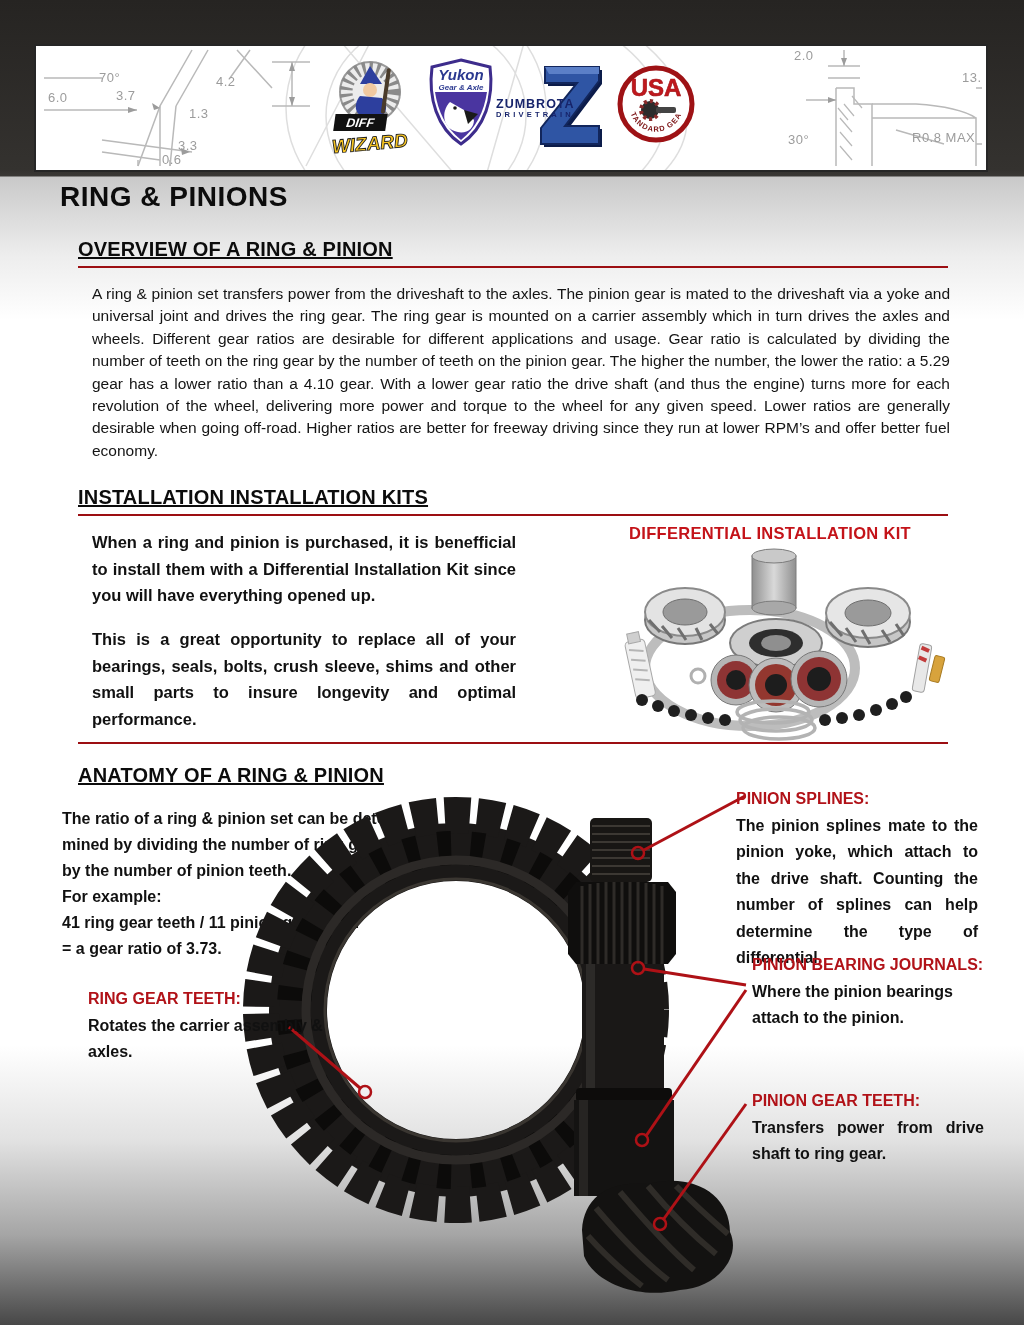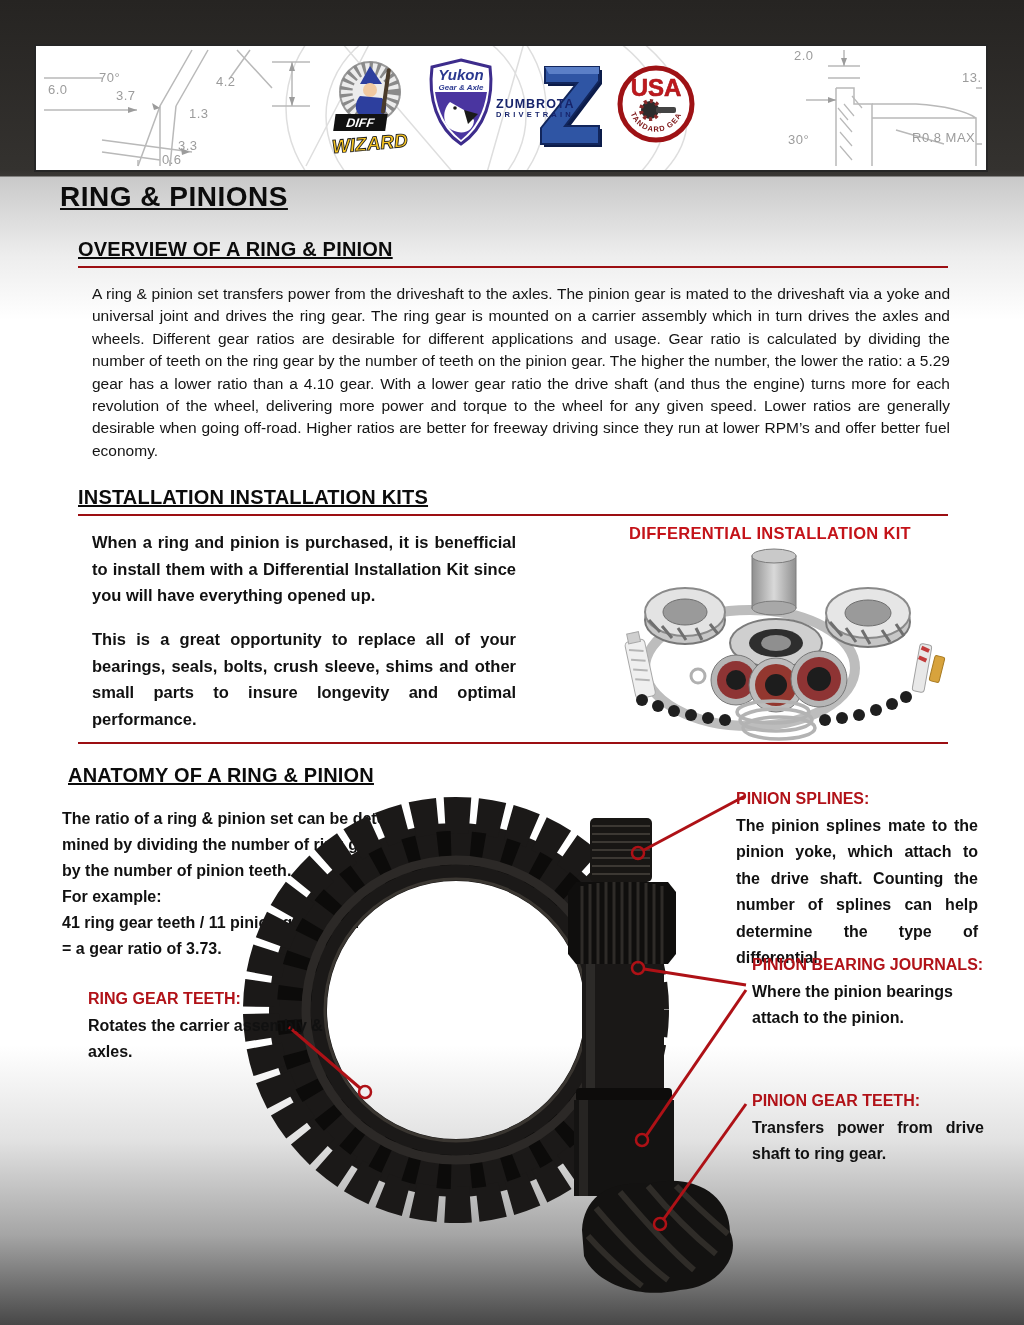--- a/index.html
+++ b/index.html
@@ -13,21 +13,21 @@
   }
   
   .banner{position:absolute;left:34px;top:44px;width:954px;height:128px;background:#fff;border:2px solid #262626;box-sizing:border-box;}
   .banner svg{position:absolute;}
   .dim{position:absolute;color:#9c9c9c;font-size:13px;letter-spacing:.5px;}
   .logo{position:absolute;}
   .z-text{position:absolute;left:-14px;top:36px;line-height:1.05;}
   .z-text .l1{font-size:12.5px;font-weight:700;color:#17246b;letter-spacing:1px;}
   .z-text .l2{font-size:7.5px;font-weight:700;color:#17246b;letter-spacing:3.2px;}
   
-  .page-title{position:absolute;left:60px;top:181px;font-size:28px;font-weight:700;letter-spacing:.5px;color:#0c0c0c;text-decoration:underline;}
+  .page-title{position:absolute;left:60px;top:181px;font-size:28px;font-weight:700;letter-spacing:.5px;color:#0c0c0c;}
   .sec-head{position:absolute;font-size:20px;font-weight:700;letter-spacing:.2px;color:#0c0c0c;text-decoration:underline;}
   .rule{position:absolute;left:78px;width:870px;height:2px;background:#9c0e12;}
   
   .ov-body{position:absolute;left:92px;top:283px;width:858px;font-size:15.5px;line-height:22.4px;text-align:justify;color:#141414;margin:0;}
   .inst-p{position:absolute;left:92px;width:424px;font-size:16.5px;line-height:26.5px;font-weight:700;text-align:justify;color:#111;margin:0;}
   .kit-label{position:absolute;left:580px;top:524px;width:380px;text-align:center;font-size:16.5px;font-weight:700;letter-spacing:.3px;color:#c41319;}
   .anat-intro{position:absolute;left:62px;top:806px;width:378px;font-size:16px;line-height:26px;font-weight:700;white-space:pre-line;color:#111;margin:0;}
   
   .co{position:absolute;font-size:16px;line-height:26.5px;font-weight:700;color:#111;}
   .co .t{color:#b11218;}
@@ -64,21 +64,21 @@
         <path d="M96,112 L96,118 M128,112 L128,118"></path>
       </g>
       <g fill="#9c9c9c">
         <path d="M95,62 l-9,-3 0,6 z"></path>
           <path d="M118,60 l-8,-5 2,7 z"></path>
         <path d="M250,14 l-3,9 6,0 z"></path>
           <path d="M250,58 l-3,-9 6,0 z"></path>
         <path d="M148,104 l-9,-4 1,7 z"></path>
       </g>
     </svg>
-    <span class="dim" style="left:12px;top:36px;">6.0</span>
+    <span class="dim" style="left:12px;top:44px;">6.0</span>
     <span class="dim" style="left:63px;top:24px;">70°</span>
     <span class="dim" style="left:80px;top:42px;">3.7</span>
     <span class="dim" style="left:180px;top:28px;">4.2</span>
     <span class="dim" style="left:153px;top:60px;">1.3</span>
     <span class="dim" style="left:142px;top:92px;">3.3</span>
     <span class="dim" style="left:126px;top:106px;">0.6</span>
 
     <svg style="left:740px;top:2px;" width="208" height="120" viewBox="0 0 208 120">
       <g fill="none" stroke="#b9b9b9" stroke-width="1.5">
         <path d="M60,40 L60,118 M60,40 L78,40 L78,56 L96,56 L96,118"></path>
@@ -253,21 +253,21 @@
     </g>
 
     <g>
       <rect x="316" y="96" width="12" height="48" rx="3" fill="#e8e8e8" stroke="#a0a0a0" transform="rotate(10 322 120)"></rect>
       <path d="M318,100 l8,2 m-9,8 l8,2" stroke="#c23b3b" stroke-width="4" transform="rotate(10 322 120)"></path>
       <rect x="332" y="108" width="10" height="26" rx="2" fill="#d8a33c" stroke="#a77a22" transform="rotate(14 337 121)"></rect>
     </g>
   </svg>
 
   <div class="rule" style="top:742px;"></div>
-  <div class="sec-head" style="left:68px;top:764px;">ANATOMY OF A RING &amp; PINION</div>
+  <div class="sec-head" style="left:78px;top:764px;">ANATOMY OF A RING &amp; PINION</div>
   <p class="anat-intro">The ratio of a ring &amp; pinion set can be deter-
 mined by dividing the number of ring gear teeth
 by the number of pinion teeth.
 For example:
 41 ring gear teeth / 11 pinion gear teeth
 = a gear ratio of 3.73.</p>
 
   <svg style="position:absolute;left:238px;top:792px;" width="512" height="505" viewBox="0 0 512 505">
 
     <g transform="translate(218,218)">

